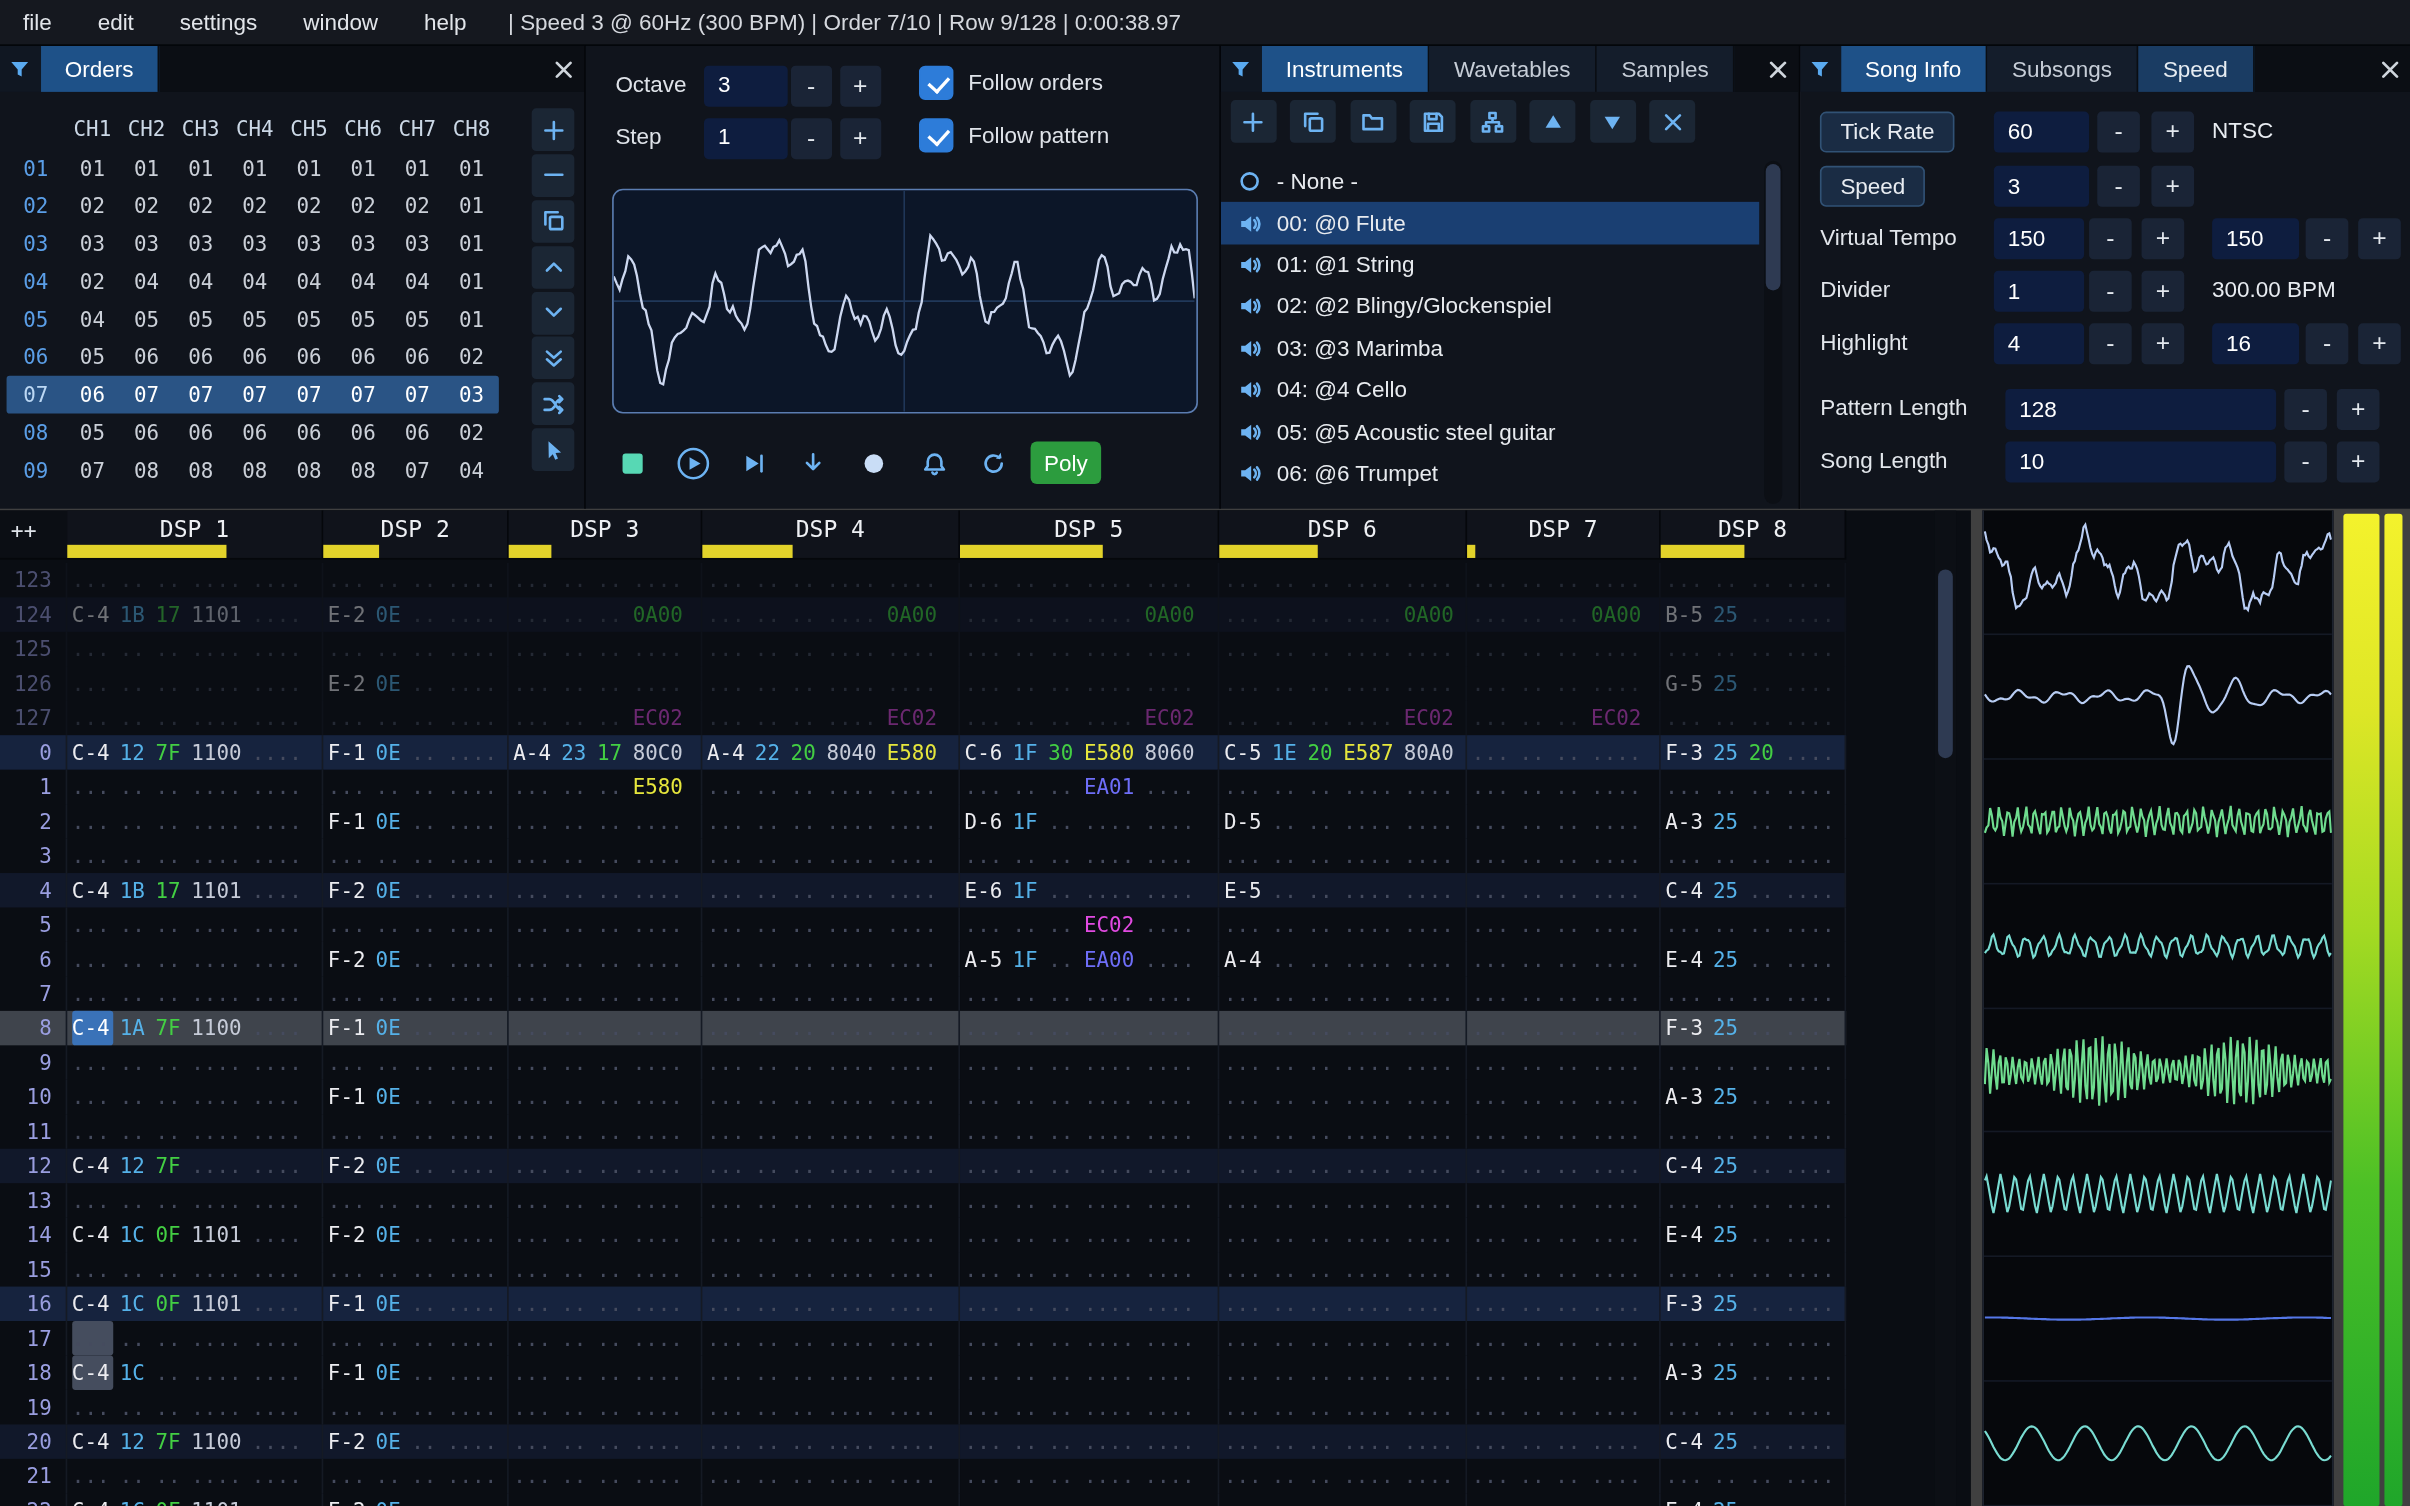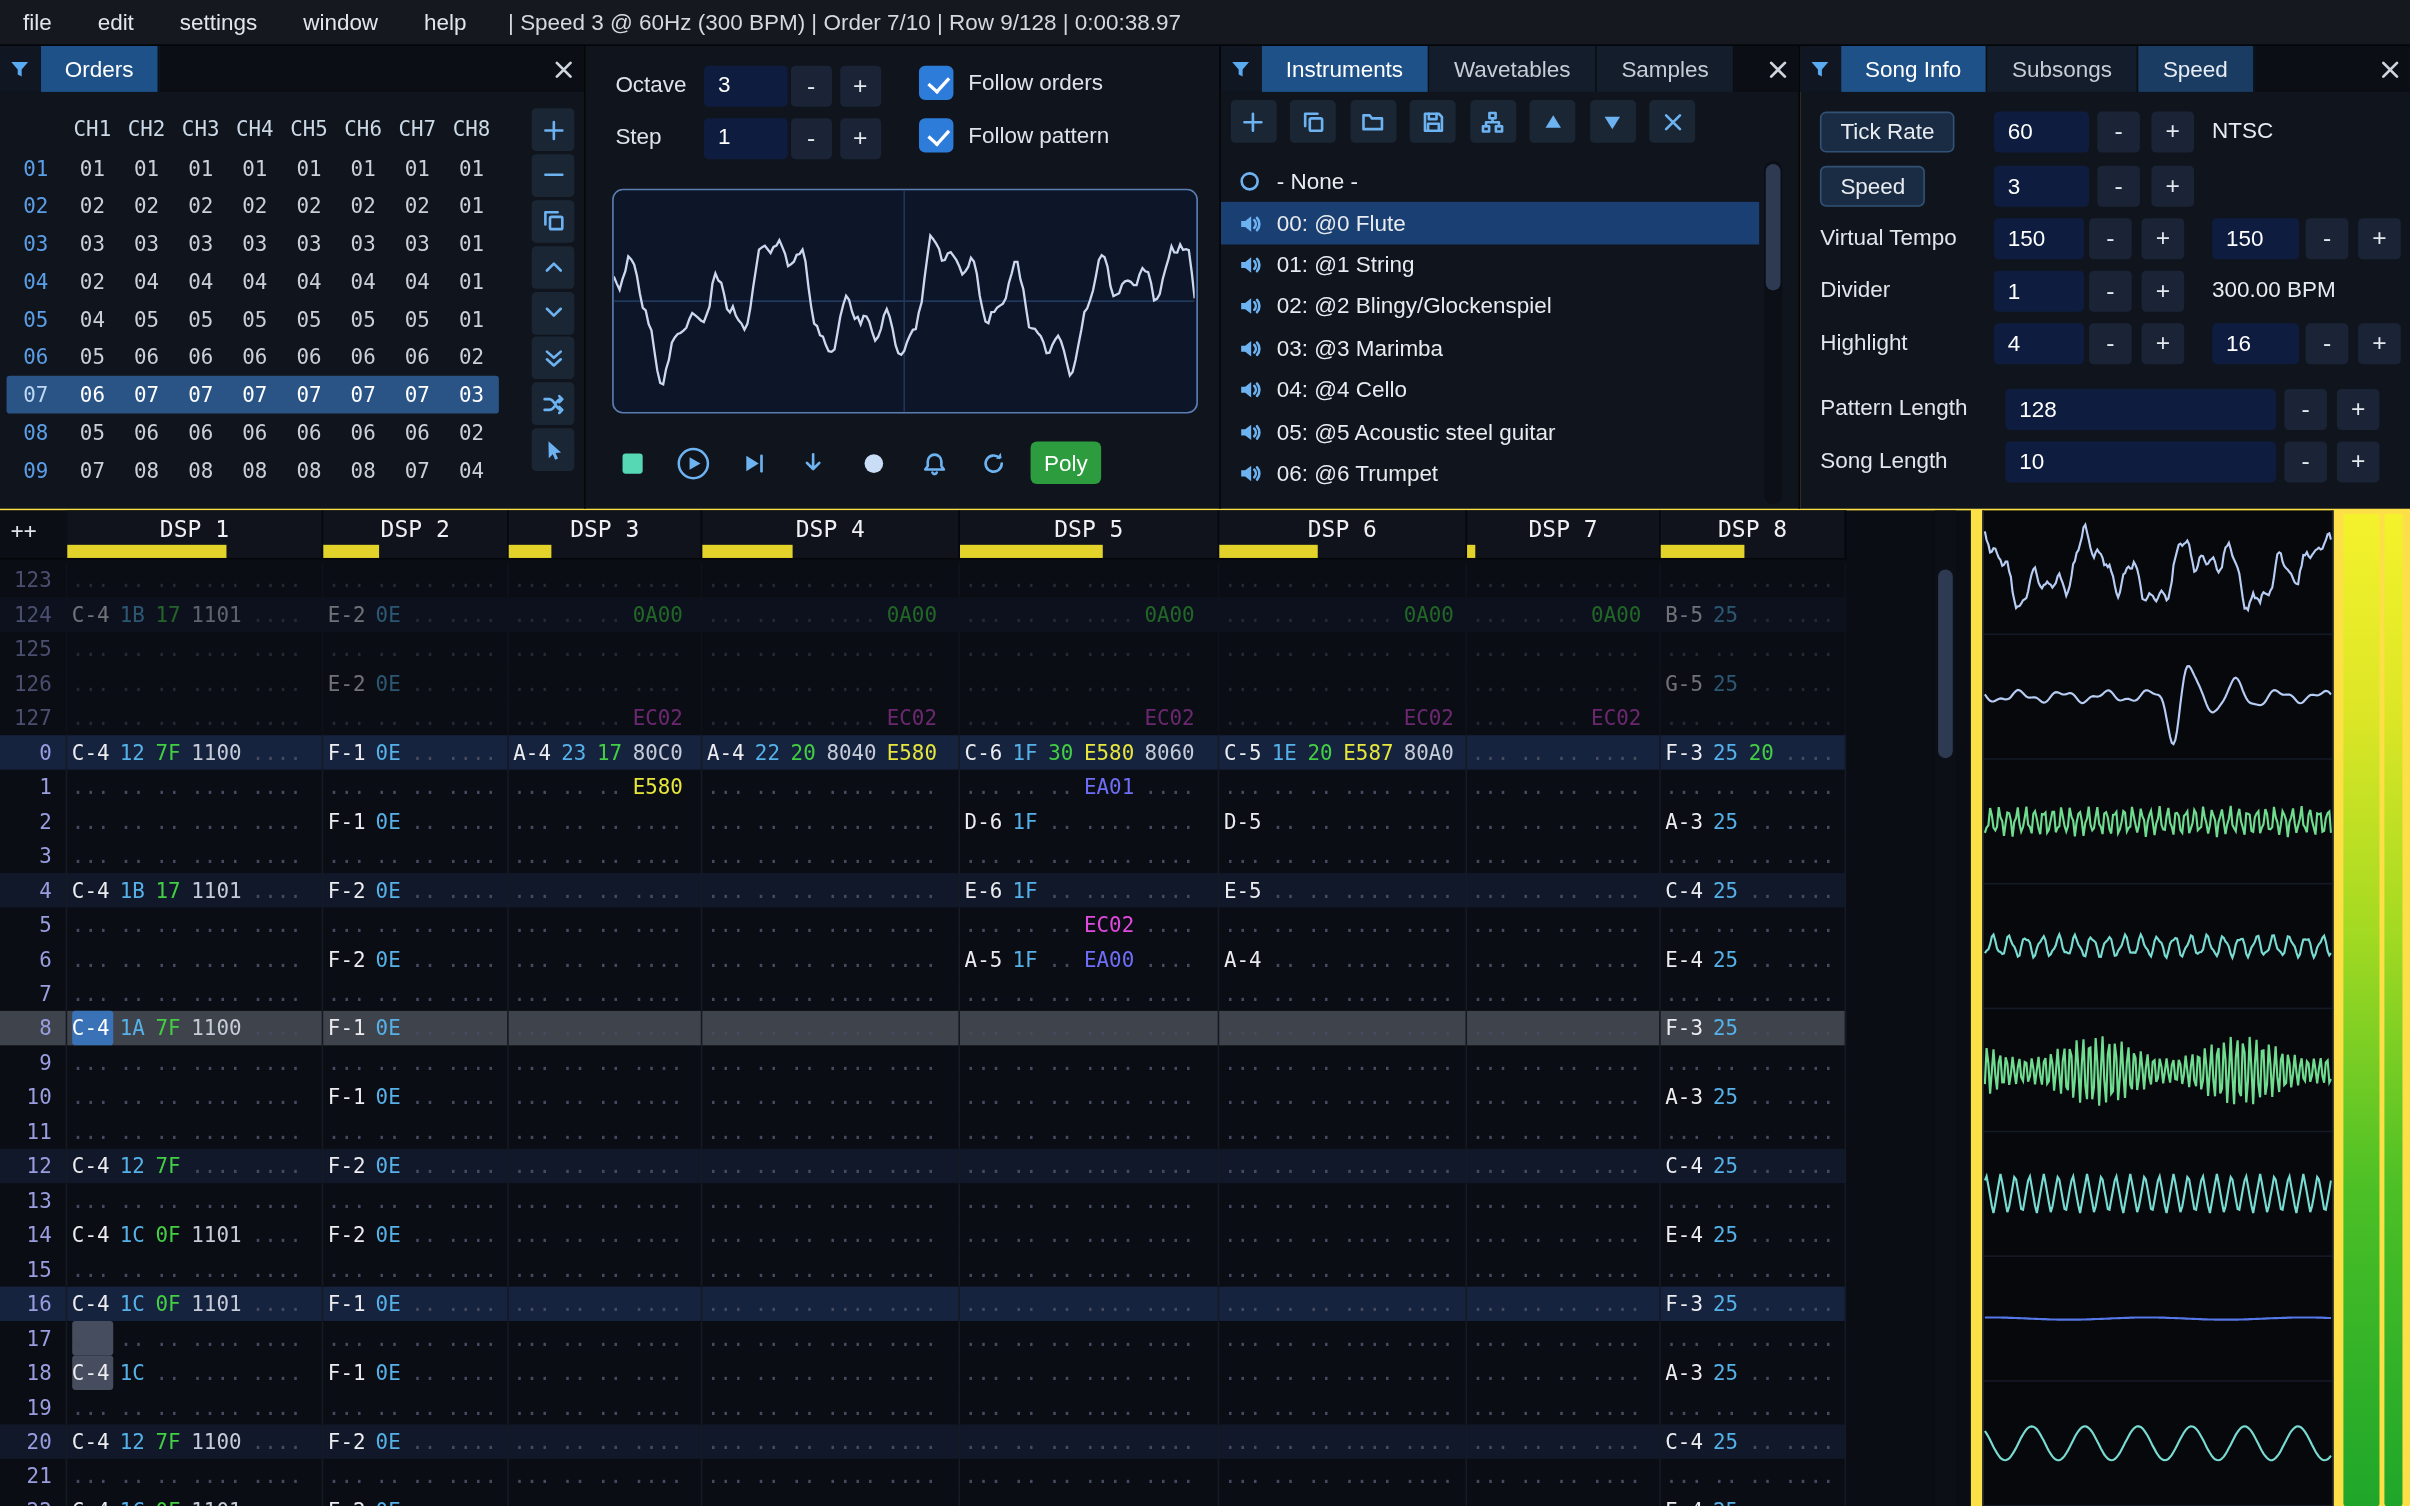--- a/index.html
+++ b/index.html
@@ -1,17 +1,17 @@
 <!DOCTYPE html>
 <html style="font-size:15px"><head>
 <meta charset="utf-8">
 <style>
 *{box-sizing:border-box;margin:0;padding:0;}
 html,body{background:#000;width:2411px;height:1507px;overflow:hidden;}
-#stage{position:relative;width:2411px;height:1507px;overflow:hidden;background:#fde047;}
+#stage{position:relative;width:2411px;height:1507px;overflow:hidden;background:#404040;}
 #scale{position:absolute;left:0;top:0;width:1469px;height:918px;transform:scale(1.64103);transform-origin:0 0;font-family:"Liberation Sans",sans-serif;color:#e4e7ec;}
 
 
 .menubar{position:absolute;left:0;top:0;width:1469px;height:28px;background:#15181f;border-bottom:0.9px solid #04060a;display:flex;align-items:center;font-size:13.7px;}
 .menu-item{padding:0 14px;color:#e2e5ea;}
 .menu-status{margin-left:11.3px;color:#d5d8de;}
 
 
 .panel{position:absolute;top:28px;height:282px;background:#10141c;border-right:0.9px solid #04060a;overflow:hidden;}
 #orders-panel{left:0;width:357px;}

